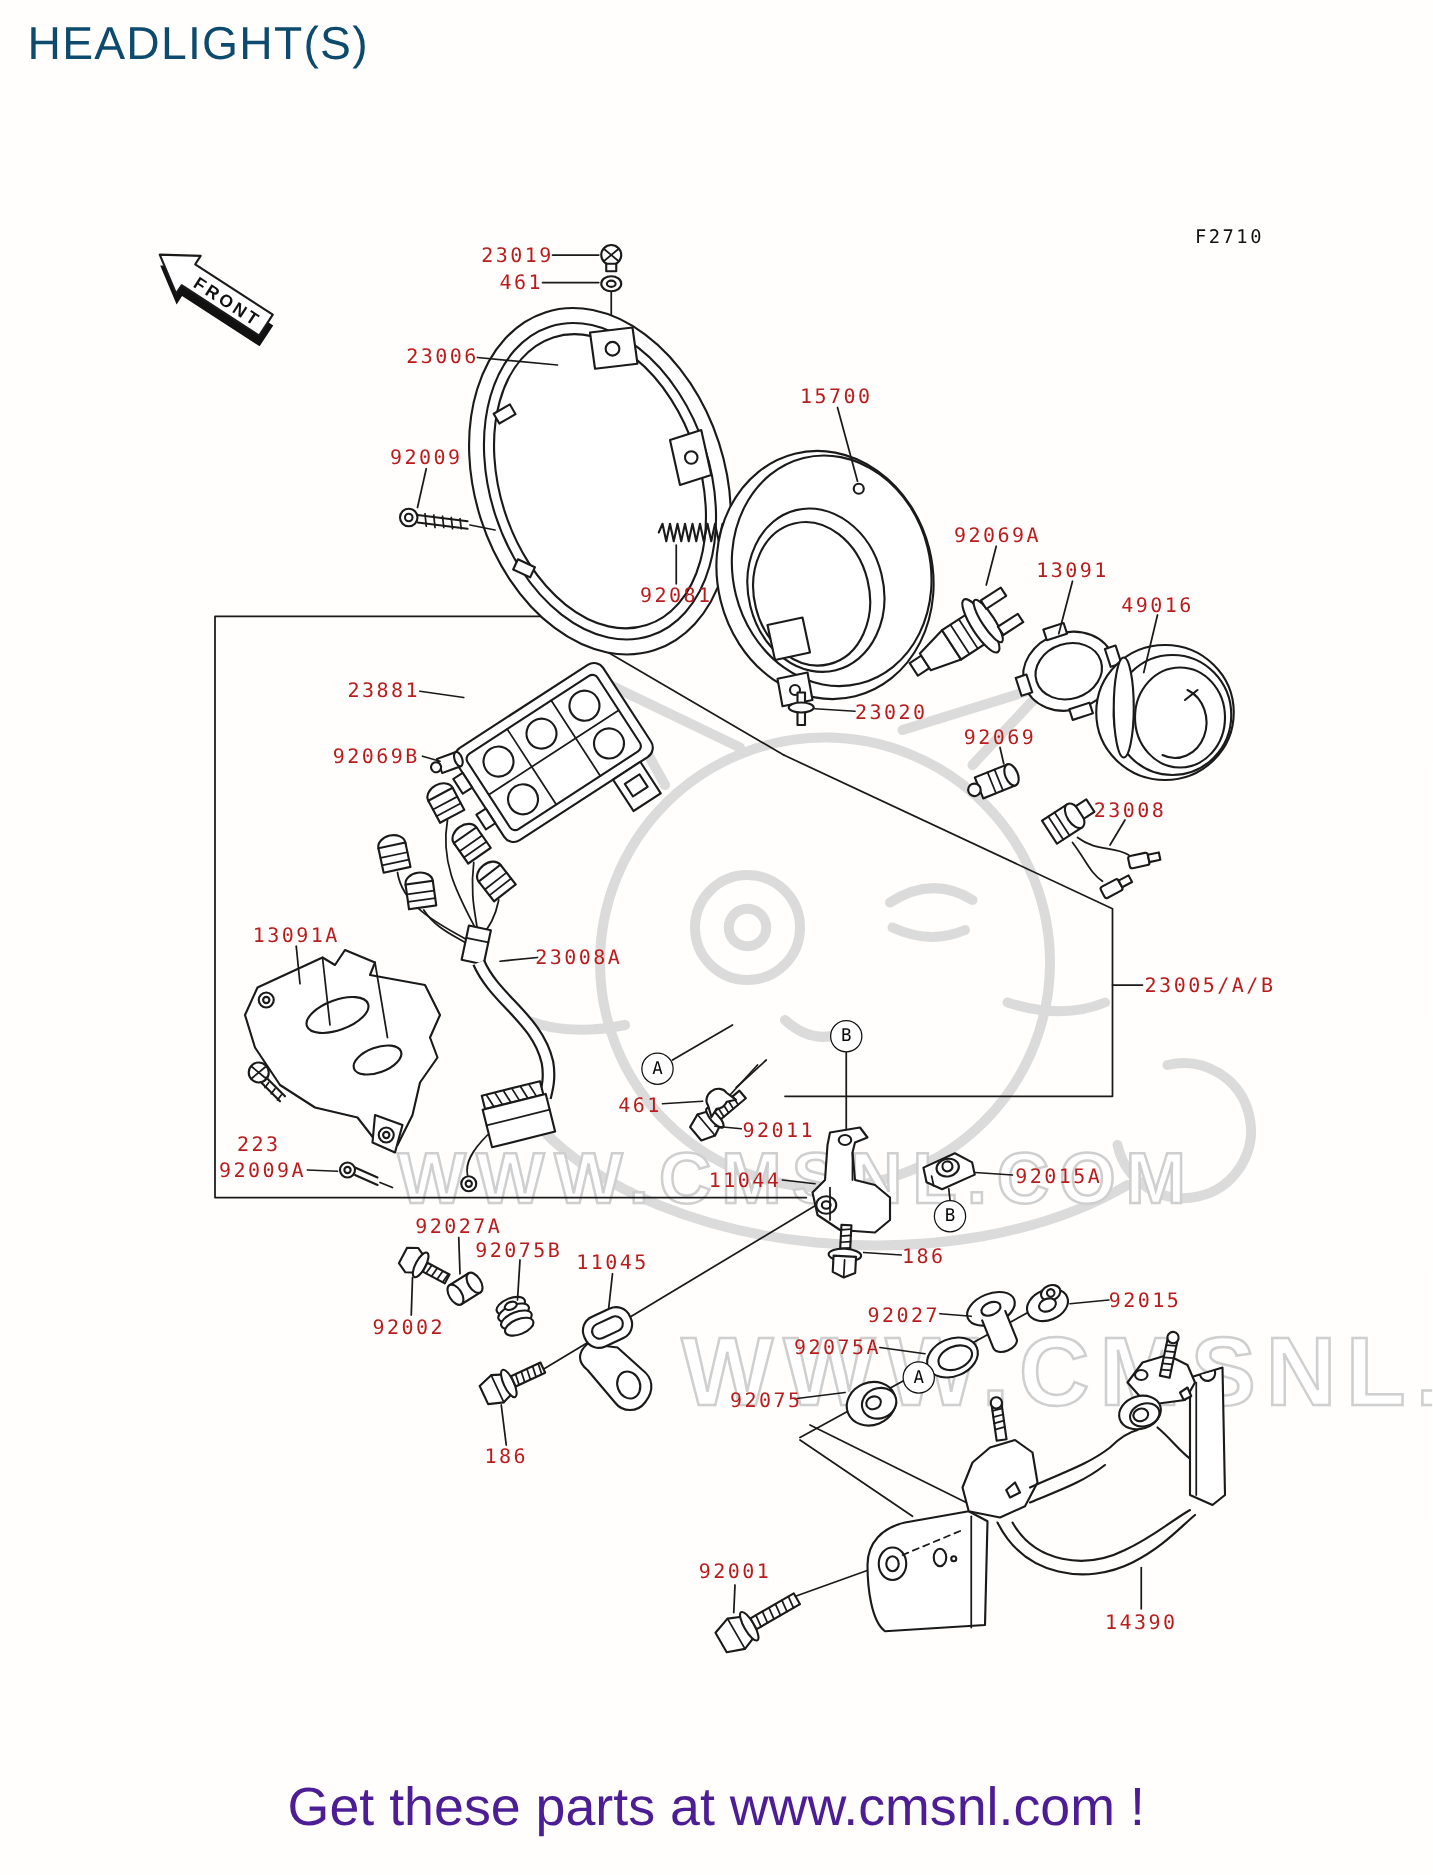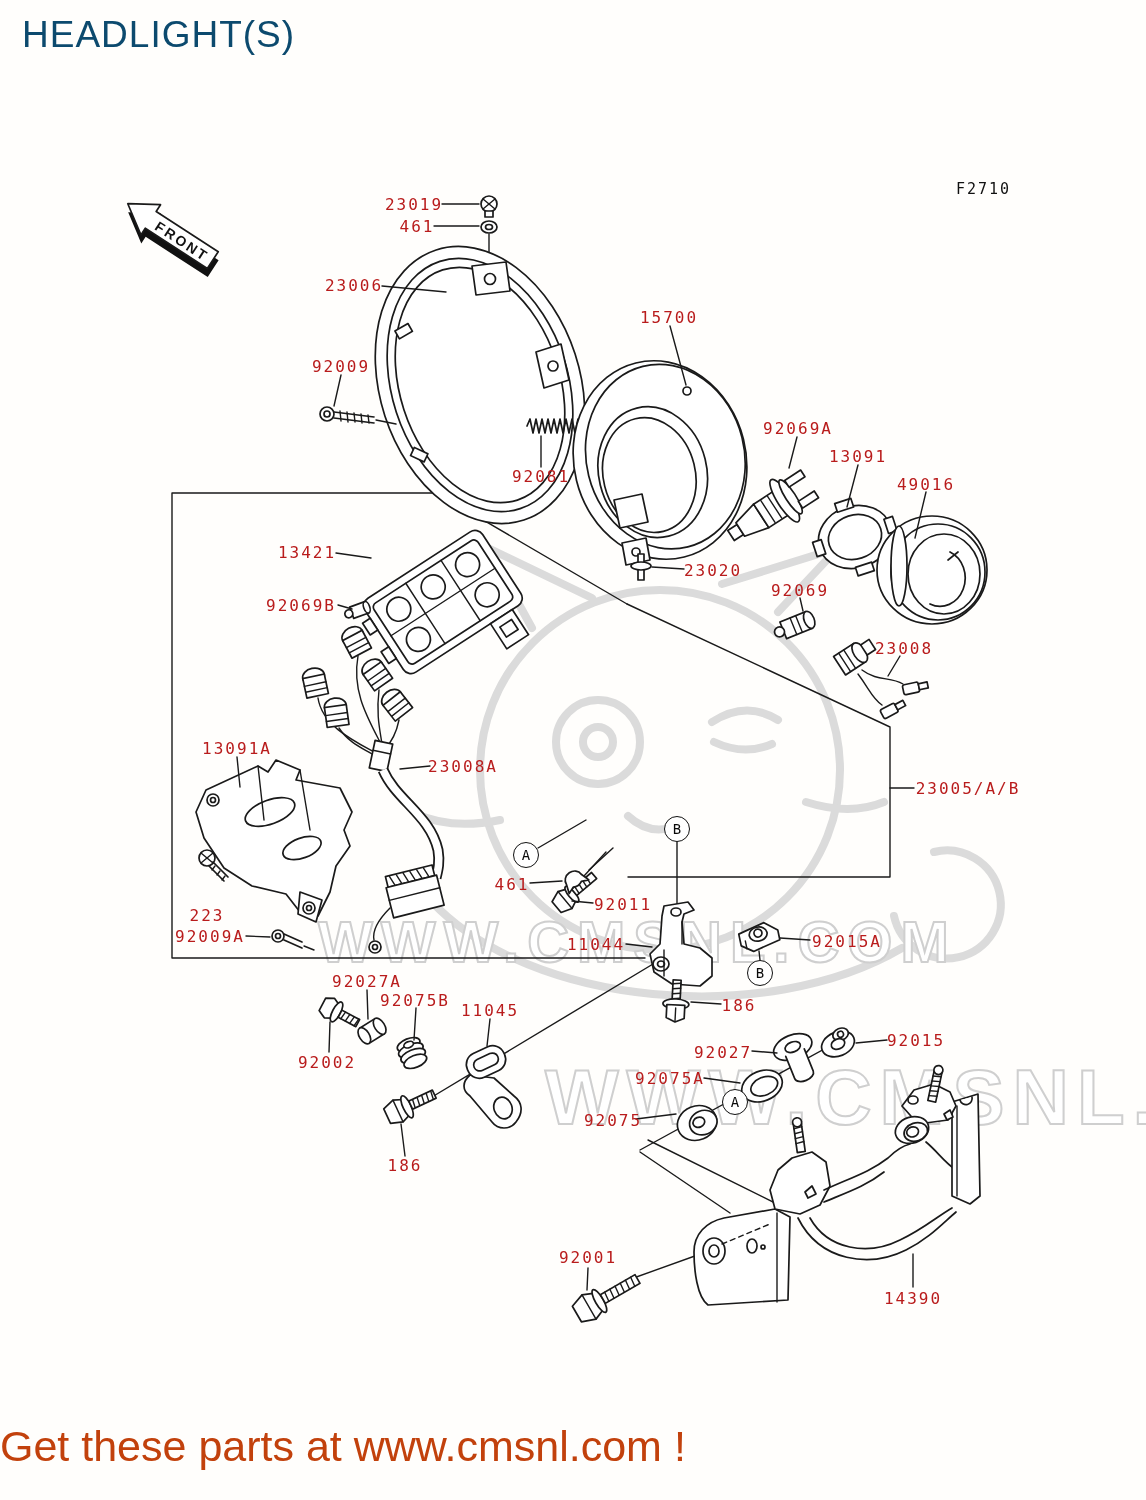--- a/index.html
+++ b/index.html
@@ -2,22 +2,22 @@
 <html><head>
 <meta charset="utf-8">
 <style>
   html,body{margin:0;padding:0;background:#ffffff;}
   #stage{position:relative;width:1146px;height:1500px;background:#fffefc;overflow:hidden;
          font-family:"Liberation Sans",sans-serif;}
   #page-title{position:absolute;left:22px;top:14px;font-size:37px;letter-spacing:1px;
               color:#0c4a6e;font-family:"Liberation Sans",sans-serif;}
   #diagram-code{position:absolute;left:928px;top:180px;font-family:"DejaVu Sans Mono",monospace;
               font-size:15px;letter-spacing:2px;color:#111;margin-left:28px;}
-  #footer-banner{position:absolute;left:0;top:1422px;width:1146px;
-              font-size:43px;color:#c2410c;font-family:"Liberation Sans",sans-serif;}
+  #footer-banner{position:absolute;left:0;top:1422px;width:1146px;text-align:center;
+              font-size:43px;color:#4c1d95;font-family:"Liberation Sans",sans-serif;}
   #art{position:absolute;left:0;top:0;}
   #label-layer{position:absolute;left:0;top:0;width:1146px;height:1500px;pointer-events:none;}
   .lbl{position:absolute;transform:translate(-50%,-50%);white-space:nowrap;color:#b91c1c;
        font-family:"DejaVu Sans Mono",monospace;font-size:16px;letter-spacing:2px;}
   .marker{position:absolute;width:24px;height:24px;border:1.8px solid #111;border-radius:50%;
        background:#fff;display:flex;align-items:center;justify-content:center;color:#0a0a0a;
        font-family:"DejaVu Sans Mono",monospace;font-size:14px;transform:translate(-50%,-50%);}
   
   .p{fill:#ffffff;stroke:#1a1a1a;stroke-width:1.7;stroke-linejoin:round;stroke-linecap:round;}
   .nf{fill:none;stroke:#1a1a1a;stroke-width:1.7;stroke-linejoin:round;stroke-linecap:round;}
@@ -490,21 +490,21 @@
       <div class="lbl" style="left: 354px; top: 285px;">23006</div>
       <div class="lbl" style="left: 341px; top: 366px;">92009</div>
       <div class="lbl" style="left: 541px; top: 476px;">92081</div>
       <div class="lbl" style="left: 669px; top: 317px;">15700</div>
       <div class="lbl" style="left: 798px; top: 428px;">92069A</div>
       <div class="lbl" style="left: 858px; top: 456px;">13091</div>
       <div class="lbl" style="left: 926px; top: 484px;">49016</div>
       <div class="lbl" style="left: 713px; top: 570px;">23020</div>
       <div class="lbl" style="left: 800px; top: 590px;">92069</div>
       <div class="lbl" style="left: 904px; top: 648px;">23008</div>
-      <div class="lbl" style="left: 307px; top: 552px;">13421</div>
+      <div class="lbl" style="left: 307px; top: 552px;">23881</div>
       <div class="lbl" style="left: 301px; top: 605px;">92069B</div>
       <div class="lbl" style="left: 237px; top: 748px;">13091A</div>
       <div class="lbl" style="left: 463px; top: 766px;">23008A</div>
       <div class="lbl" style="left: 207px; top: 915px;">223</div>
       <div class="lbl" style="left: 210px; top: 936px;">92009A</div>
       <div class="lbl" style="left: 367px; top: 981px;">92027A</div>
       <div class="lbl" style="left: 415px; top: 1000px;">92075B</div>
       <div class="lbl" style="left: 327px; top: 1062px;">92002</div>
       <div class="lbl" style="left: 490px; top: 1010px; text-align: right;">11045</div>
       <div class="lbl" style="left: 405px; top: 1165px;">186</div>

